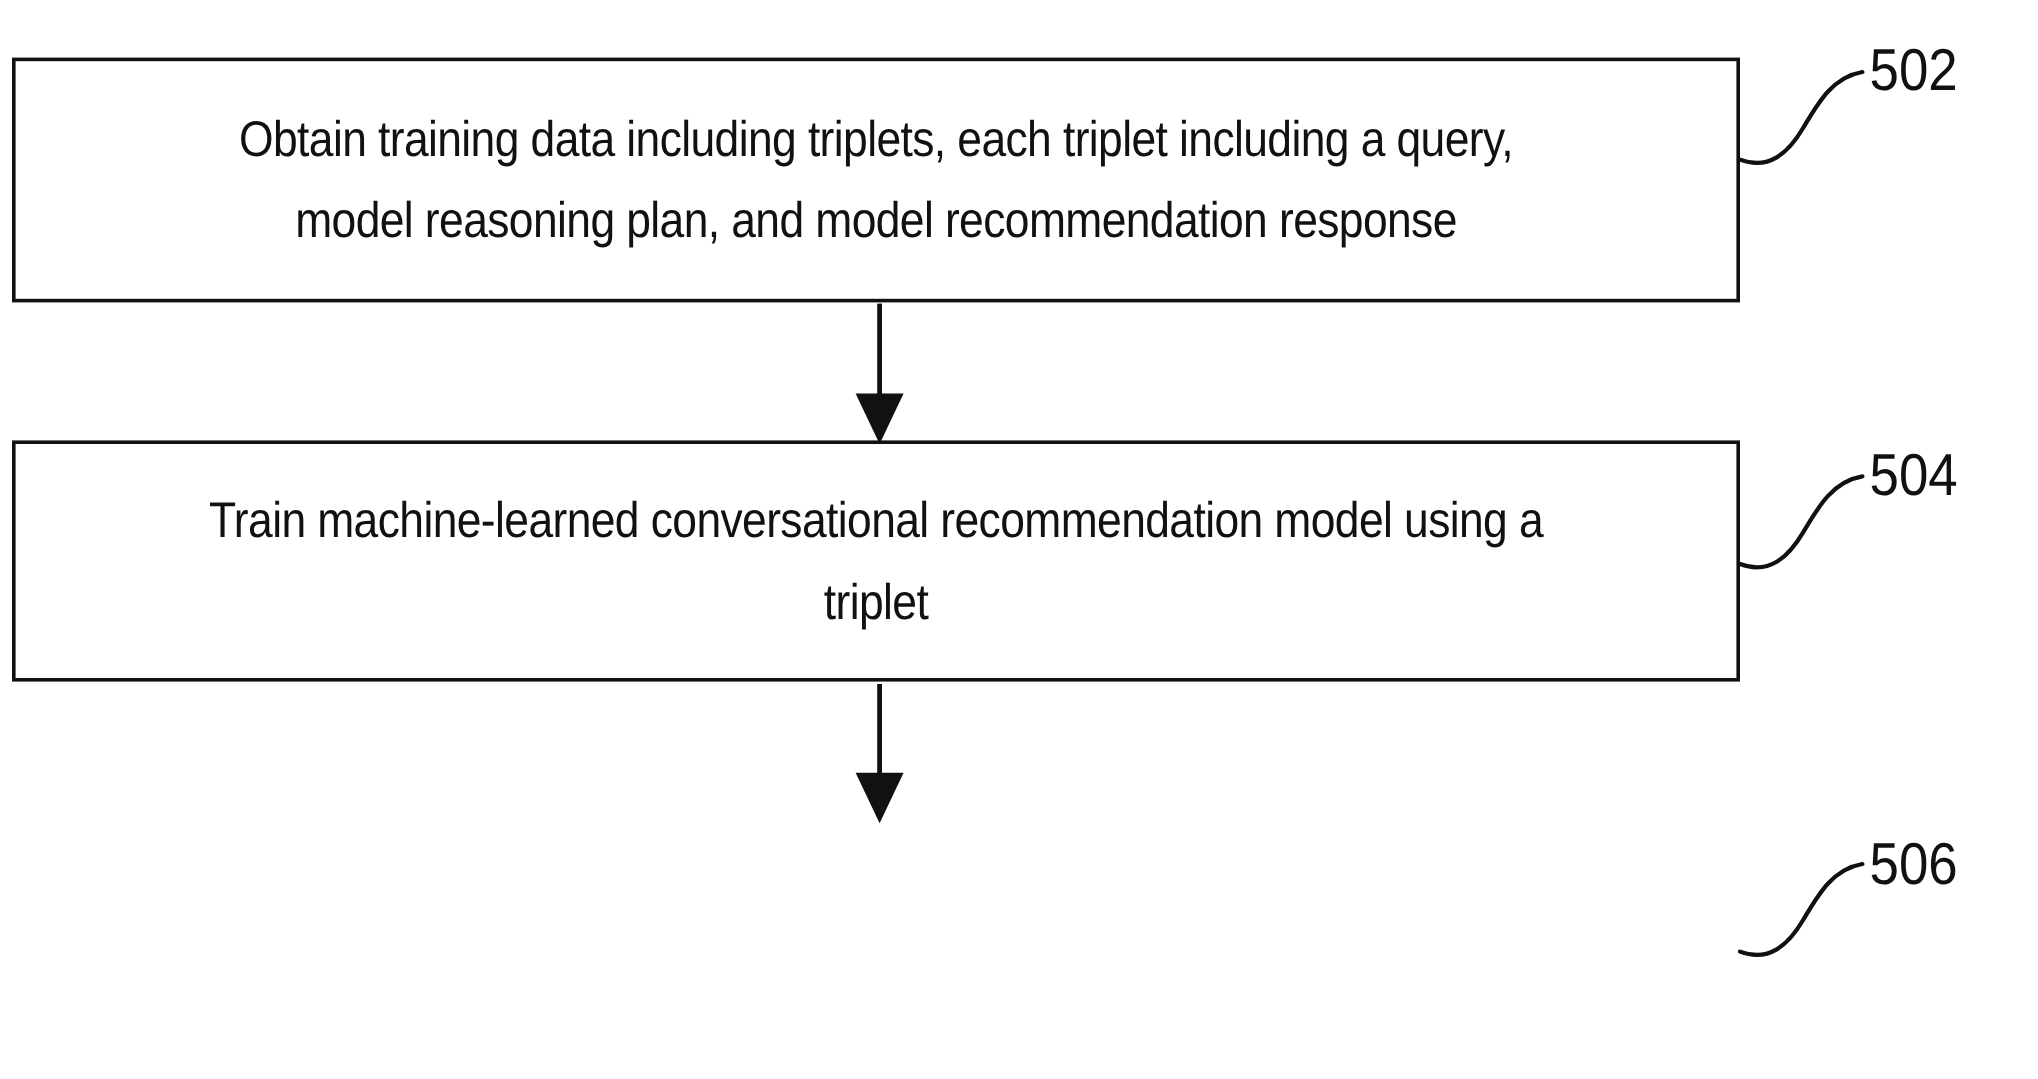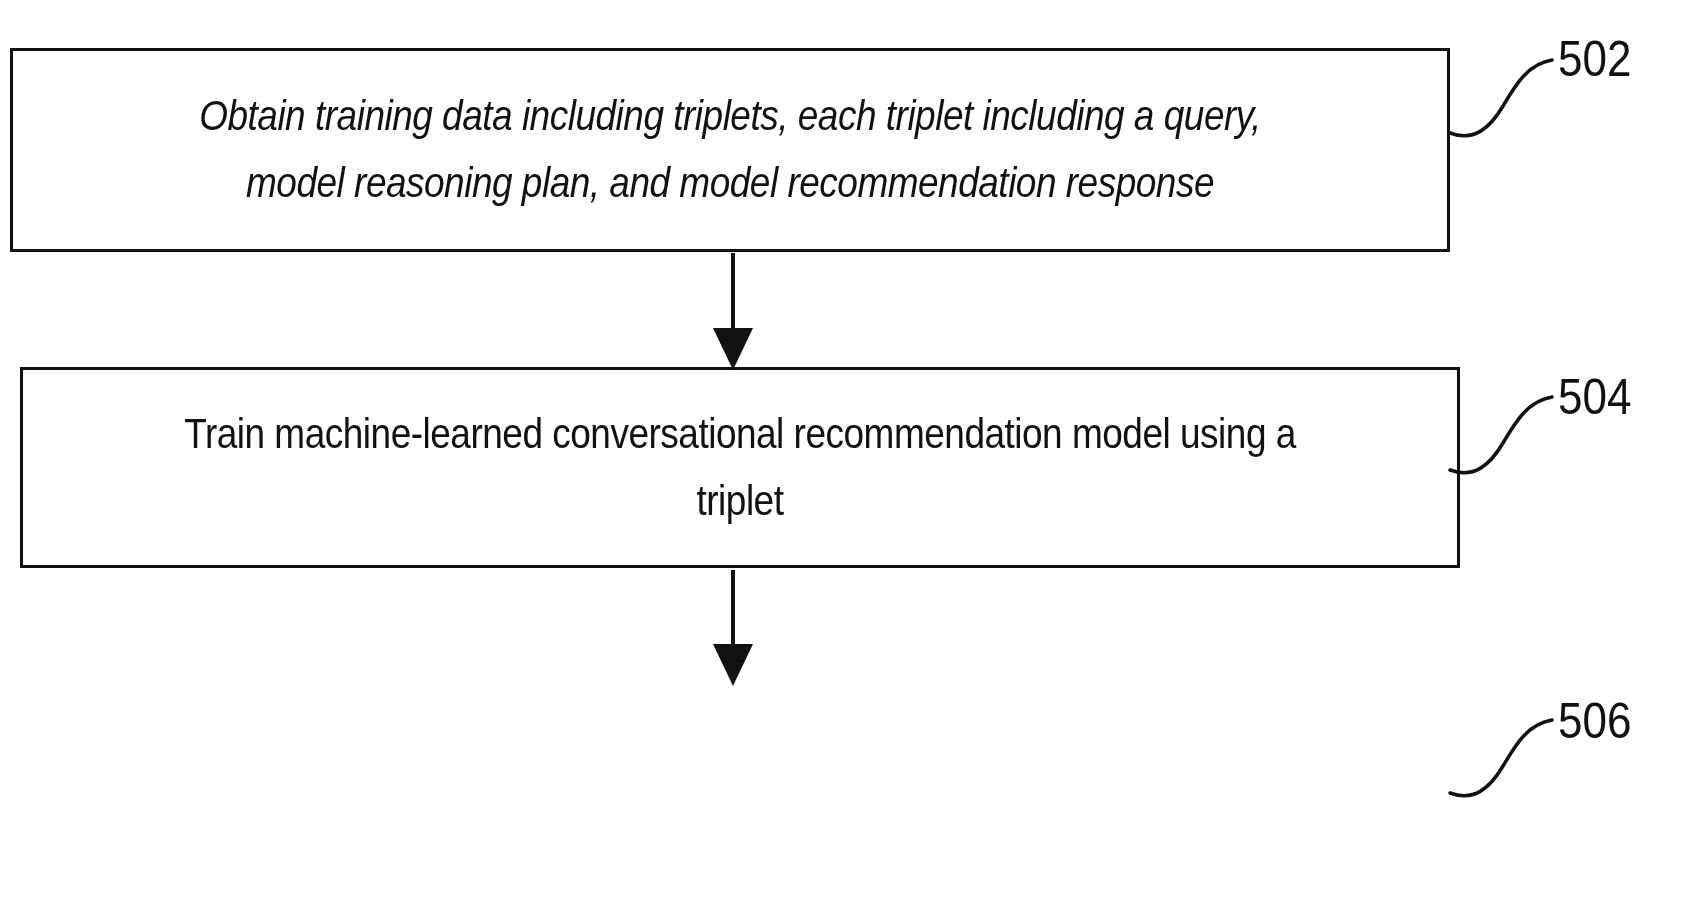--- a/index.html
+++ b/index.html
@@ -21,22 +21,22 @@
     left: 10px;
     width: 1434px;
     border: 3px solid #111111;
     background: #ffffff;
     display: flex;
     flex-direction: column;
     align-items: center;
     justify-content: center;
     box-sizing: content-box;
   }
-  .box-1 { top: 48px;  height: 198px; font-style: italic; }
-  .box-2 { top: 367px; height: 195px; margin-left: 10px; }
+  .box-1 { top: 48px;  height: 198px; }
+  .box-2 { top: 367px; height: 195px; }
   .box-3 { top: 688px; height: 194px; }
   .step-text {
     text-align: center;
     font-size: 37px;
     line-height: 60px;
     letter-spacing: -0.5px;
     transform: scaleY(1.13);
     transform-origin: center;
     width: 100%;
   }

